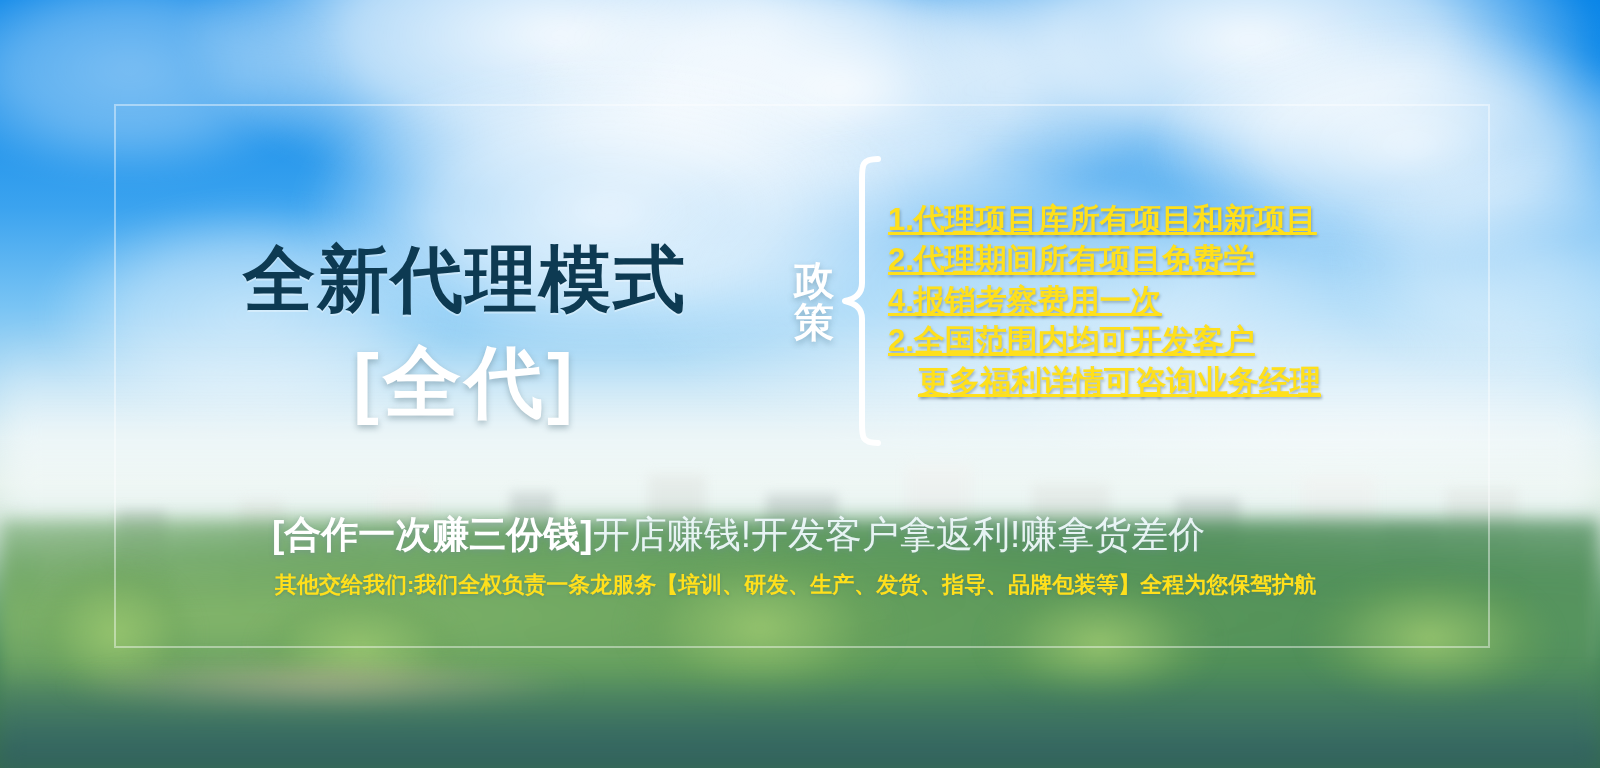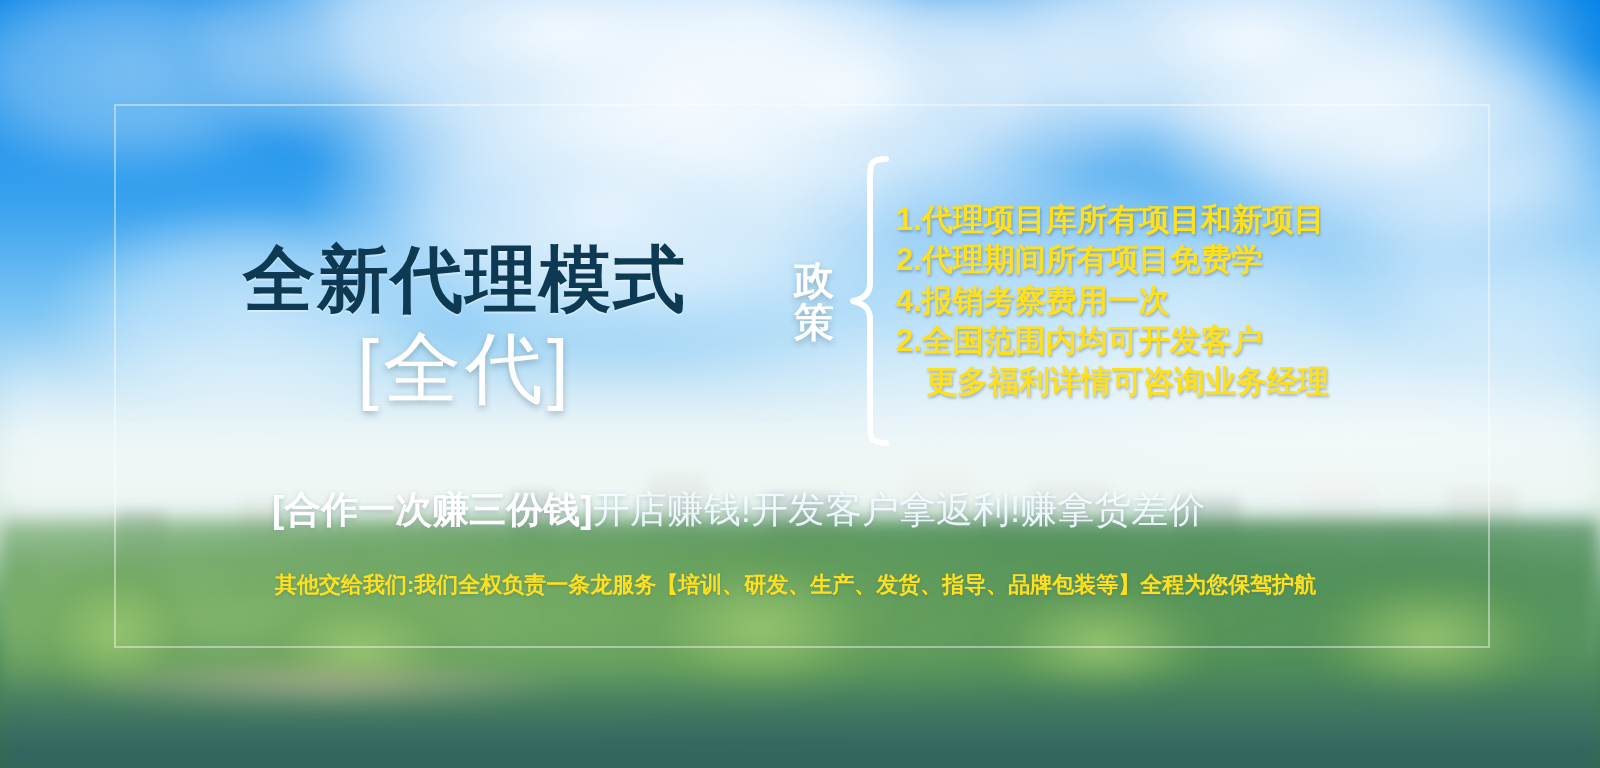--- a/index.html
+++ b/index.html
@@ -92,49 +92,50 @@
 
   
   .title-block{position:absolute;left:175px;top:243px;width:580px;text-align:center;}
   .main-title{
     font-size:72px;line-height:1;font-weight:bold;letter-spacing:2px;
     color:#0d3a52;
     text-shadow:0 2px 0 rgba(255,255,255,.35);
     white-space:nowrap;
   }
   .sub-title{
-    margin-top:14px;
-    font-size:78px;line-height:1;font-weight:normal;letter-spacing:4px;
+    margin-top:28px;
+    font-size:78px;line-height:1;font-weight:bold;letter-spacing:4px;
     color:#ffffff;
     text-shadow:0 3px 6px rgba(90,120,130,.45);
     white-space:nowrap;
   }
 
   
   .policy{position:absolute;left:788px;top:155px;display:flex;align-items:center;}
   .policy-label{
     width:52px;
     font-size:40px;line-height:1.05;font-weight:bold;color:#ffffff;
     text-shadow:0 3px 6px rgba(80,120,140,.45);
     text-align:center;
-    margin-right:8px;
+    margin-right:0;
   }
   .brace{width:42px;height:292px;flex:0 0 42px;}
   .policy-list{margin-left:6px;}
   .policy-item{
     font-size:31px;line-height:40.5px;font-weight:bold;
     color:#ffe01b;
     text-shadow:1px 2px 3px rgba(60,90,110,.40);
     white-space:nowrap;
+    text-decoration:underline;
   }
   .policy-item.note{padding-left:30px;}
 
   
   .slogan{
-    position:absolute;left:272px;top:491px;
+    position:absolute;left:272px;top:516px;
     font-size:37px;line-height:1;white-space:nowrap;
     text-shadow:0 2px 5px rgba(110,140,150,.45);
   }
   .slogan .strong{color:#ffffff;font-weight:bold;}
   .slogan .light{color:#f2fbff;font-weight:normal;opacity:.92;}
 
   .footnote{
     position:absolute;left:275px;top:574px;
     font-size:22px;line-height:1;white-space:nowrap;
     font-weight:bold;

